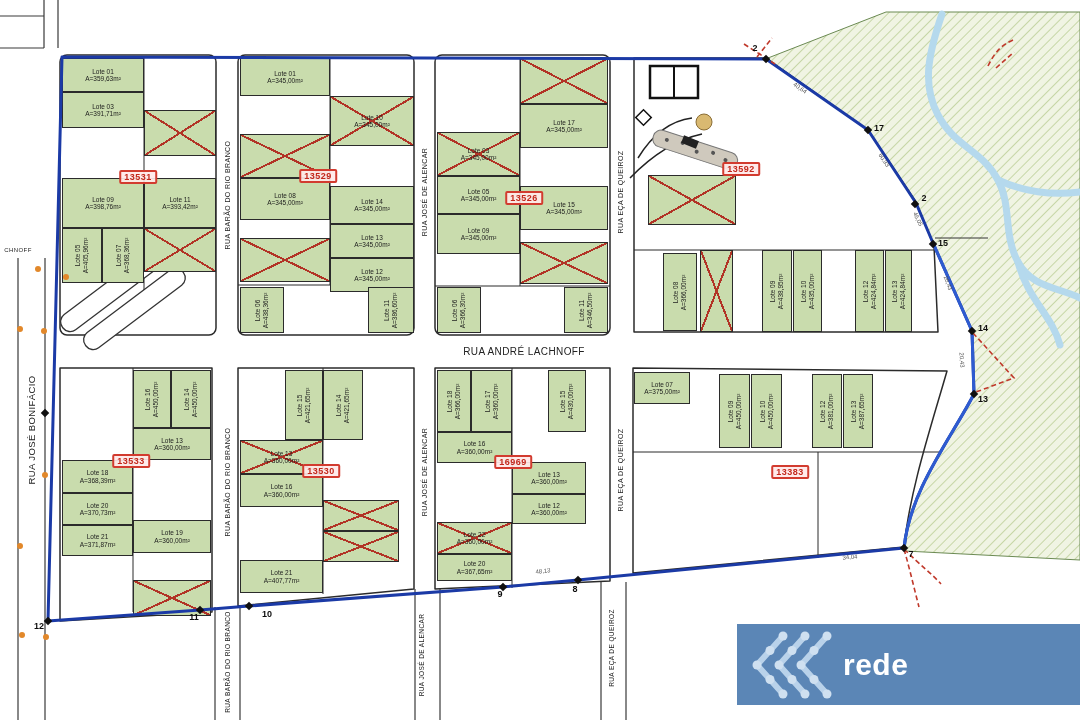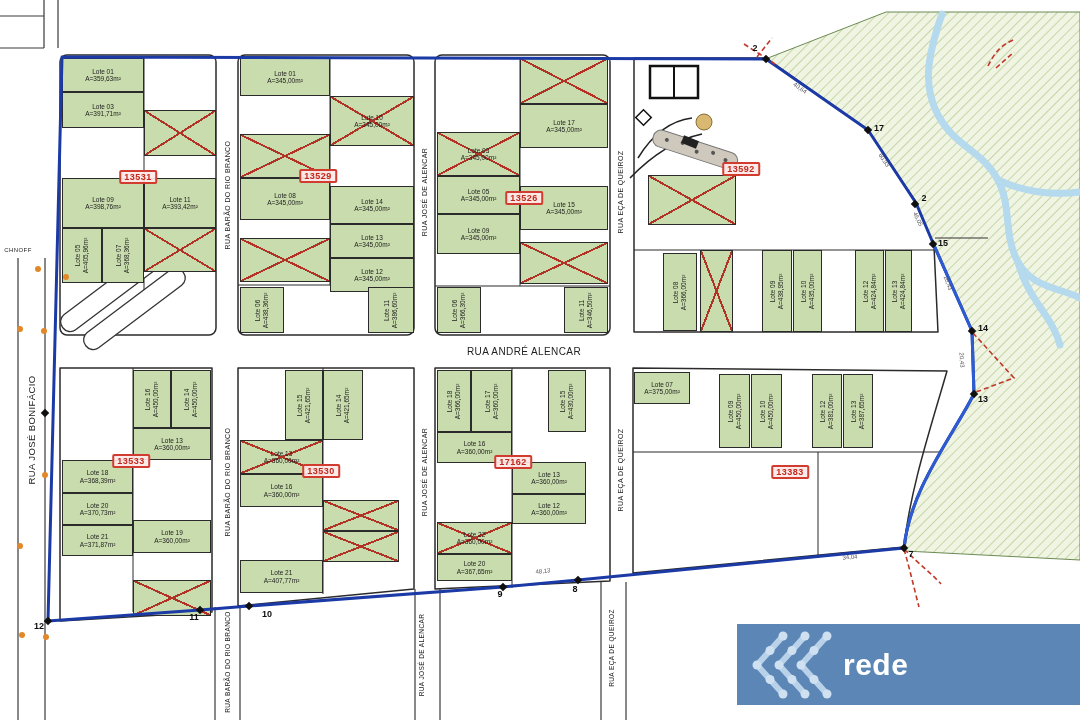--- a/index.html
+++ b/index.html
@@ -453,29 +453,29 @@
       <div class="slabel v" style="left: 227px; top: 195px; font-size: 7px;">RUA BARÃO DO RIO BRANCO</div>
       <div class="slabel v" style="left: 227px; top: 482px; font-size: 7px;">RUA BARÃO DO RIO BRANCO</div>
       <div class="slabel v" style="left: 227px; top: 662px; font-size: 6.5px;">RUA BARÃO DO RIO BRANCO</div>
       <div class="slabel v" style="left: 424px; top: 192px; font-size: 7px;">RUA JOSÉ DE ALENCAR</div>
       <div class="slabel v" style="left: 424px; top: 472px; font-size: 7px;">RUA JOSÉ DE ALENCAR</div>
       <div class="slabel v" style="left: 421px; top: 655px; font-size: 6.5px;">RUA JOSÉ DE ALENCAR</div>
       <div class="slabel v" style="left: 620px; top: 192px; font-size: 7px;">RUA EÇA DE QUEIROZ</div>
       <div class="slabel v" style="left: 620px; top: 470px; font-size: 7px;">RUA EÇA DE QUEIROZ</div>
       <div class="slabel v" style="left: 611px; top: 648px; font-size: 6.5px;">RUA EÇA DE QUEIROZ</div>
       <div class="slabel v" style="left: 31px; top: 430px; font-size: 9.5px;">RUA JOSÉ BONIFÁCIO</div>
-      <div class="slabel" style="left: 524px; top: 351px; font-size: 10px;">RUA ANDRÉ ALENCAR</div>
+      <div class="slabel" style="left: 524px; top: 351px; font-size: 10px;">RUA ANDRÉ LACHNOFF</div>
       <div class="slabel" style="left: 18px; top: 250px; font-size: 6px;">CHNOFF</div>
       <div class="tag" style="left: 138px; top: 177px;">13531</div>
       <div class="tag" style="left: 318px; top: 176px; text-align: center;">13529</div>
       <div class="tag" style="left: 524px; top: 177px; margin-top: 21px;">13526</div>
       <div class="tag" style="left: 741px; top: 169px;">13592</div>
       <div class="tag" style="left: 131px; top: 461px;">13533</div>
       <div class="tag" style="left: 321px; top: 471px;">13530</div>
-      <div class="tag" style="left: 513px; top: 462px;">17162</div>
+      <div class="tag" style="left: 513px; top: 462px;">16969</div>
       <div class="tag" style="left: 790px; top: 472px;">13383</div>
       <div class="vmark" style="left: 766px; top: 59px;"></div>
       <div class="vnum" style="left: 755px; top: 48px;">2</div>
       <div class="vmark" style="left: 868px; top: 130px;"></div>
       <div class="vnum" style="left: 879px; top: 128px;">17</div>
       <div class="vmark" style="left: 915px; top: 204px;"></div>
       <div class="vnum" style="left: 924px; top: 198px;">2</div>
       <div class="vmark" style="left: 933px; top: 244px;"></div>
       <div class="vnum" style="left: 943px; top: 243px;">15</div>
       <div class="vmark" style="left: 972px; top: 331px;"></div>

